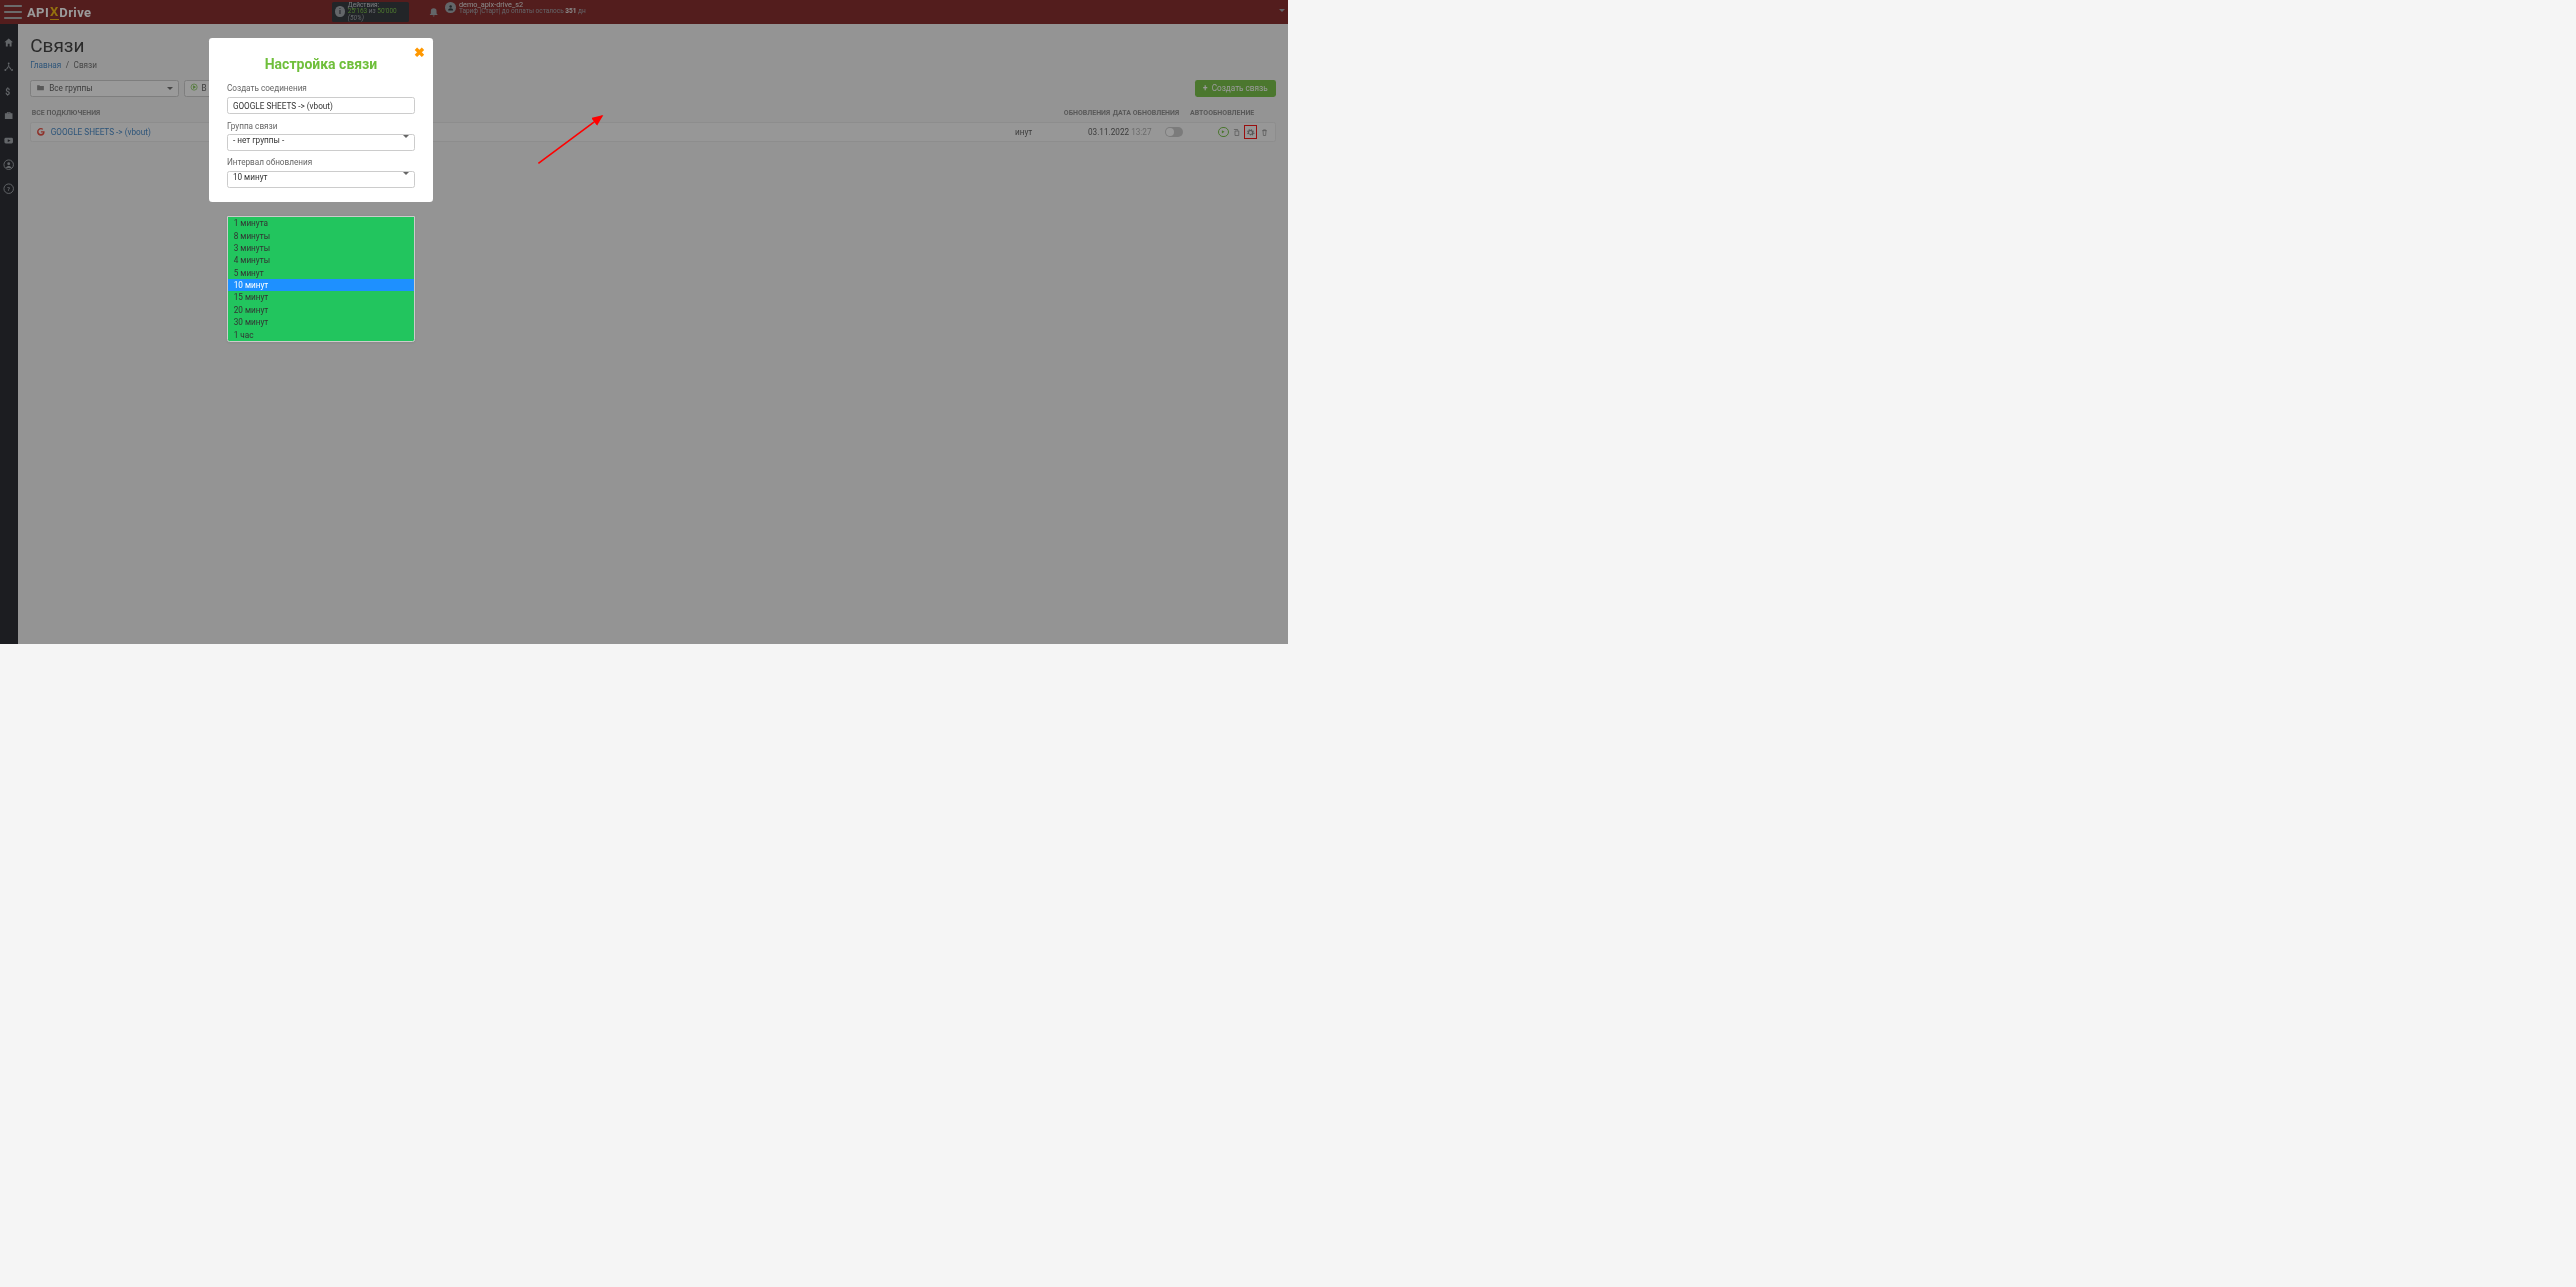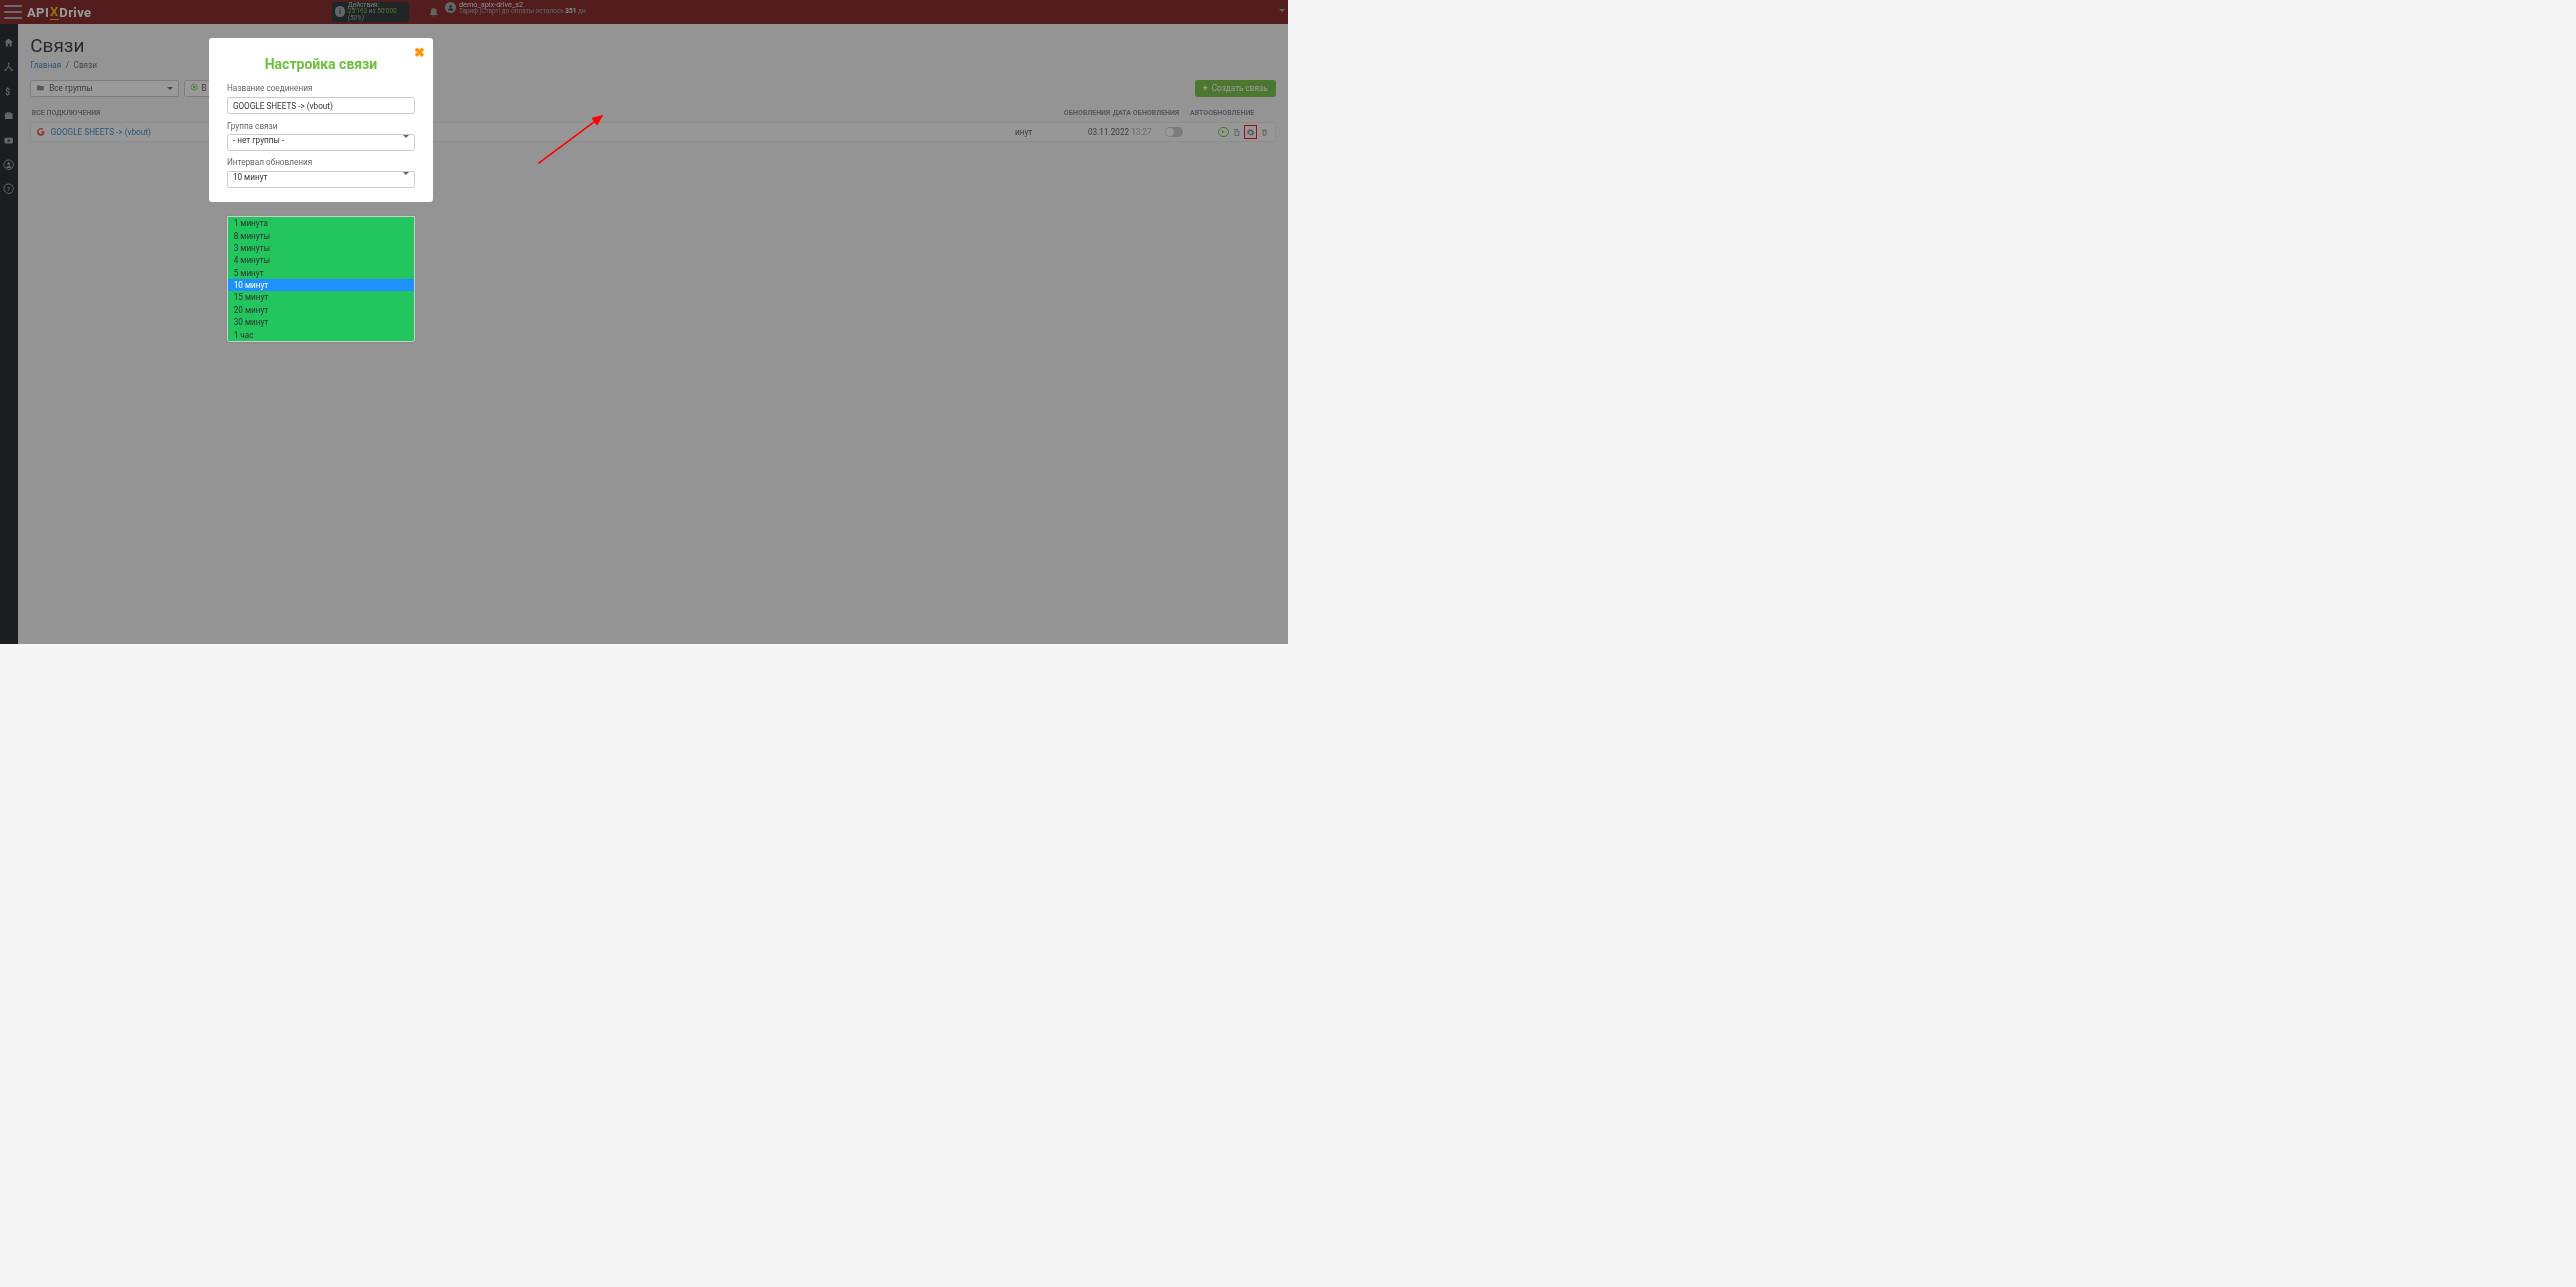--- a/index.html
+++ b/index.html
@@ -267,21 +267,21 @@
     </span>
   </div>
 </div>
 
 <div class="overlay"></div>
 
 <div class="modal">
   <div class="modal-close">✖</div>
   <div class="modal-title">Настройка связи</div>
 
-  <div class="mlabel">Название соединения</div>
+  <div class="mlabel">Создать соединения</div>
   <input class="minput" value="GOOGLE SHEETS -&gt; (vbout)" style="">
 
   <div class="mlabel">Группа связи</div>
   <div class="mselect">
     <span>- нет группы -</span>
     <span class="sel-caret"></span>
   </div>
 
   <div class="mlabel">Интервал обновления</div>
   <div class="mselect">

